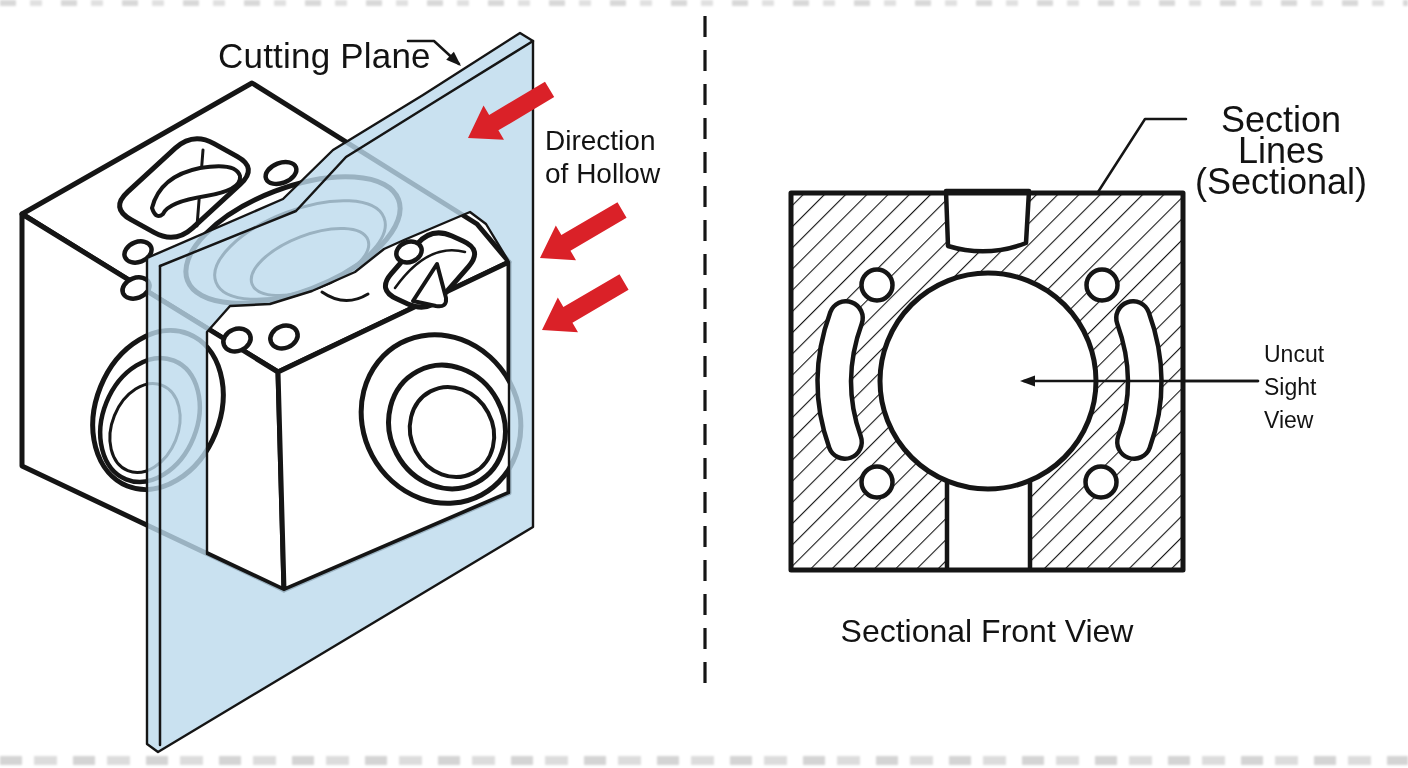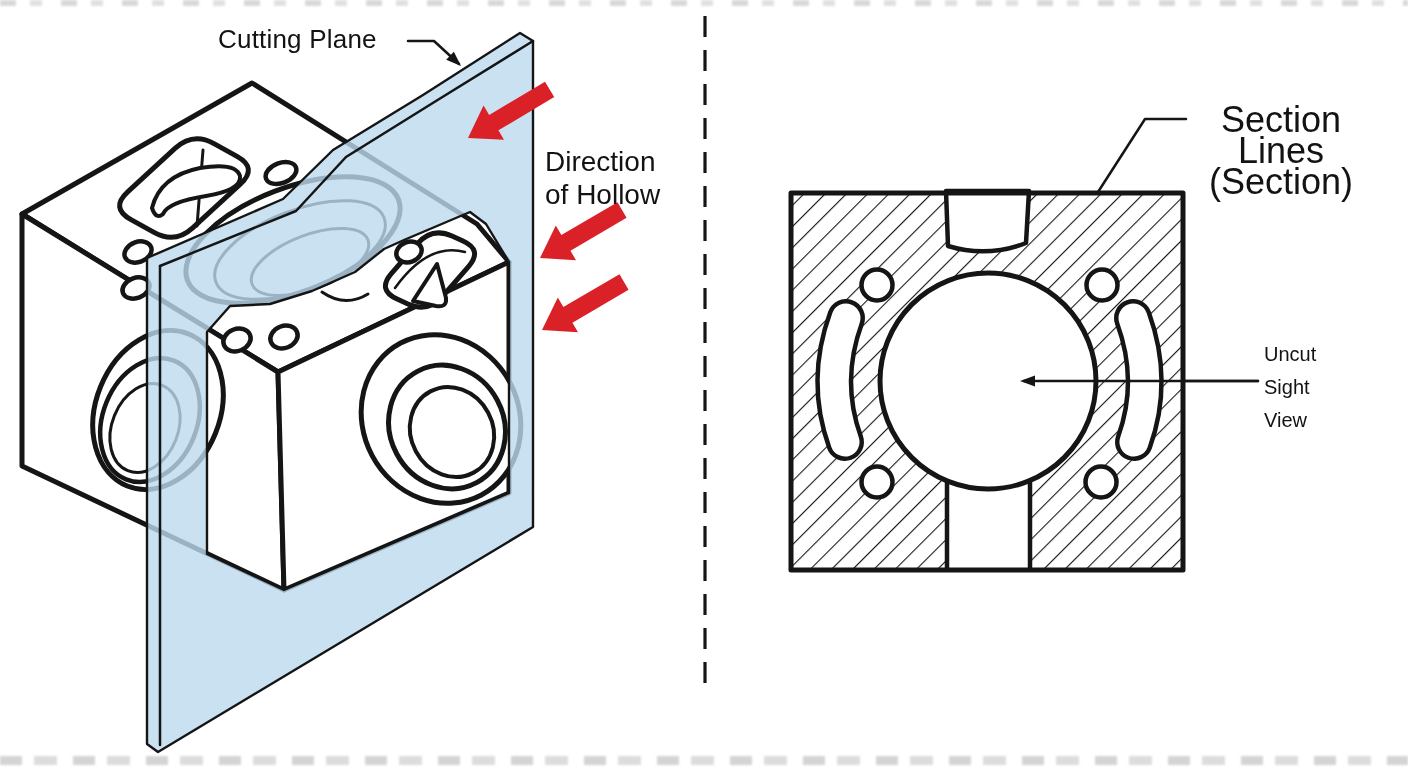--- a/index.html
+++ b/index.html
@@ -3,24 +3,24 @@
 <meta charset="utf-8">
 <style>
   html,body{margin:0;padding:0;background:#ffffff;}
   .stage{
     position:relative;width:1408px;height:768px;overflow:hidden;
     background:#ffffff;font-family:"Liberation Sans", sans-serif;color:#111;
   }
   .stage svg{position:absolute;left:0;top:0;}
   .lbl{position:absolute;color:#131313;}
   .lbl span{display:block;}
-  .cutting-plane-label{left:218px;top:24px;font-size:26px;letter-spacing:.2px;}
-  .direction-label{left:545px;top:145px;font-size:28px;line-height:33px;}
+  .cutting-plane-label{left:218px;top:36px;font-size:35px;letter-spacing:.2px;}
+  .direction-label{left:545px;top:124px;font-size:28px;line-height:33px;}
   .section-lines-label{left:1178px;top:104px;width:206px;text-align:center;font-size:36px;line-height:31px;}
-  .uncut-label{left:1264px;top:338px;font-size:20px;line-height:33px;}
+  .uncut-label{left:1264px;top:338px;font-size:23px;line-height:33px;}
   .caption-label{left:790px;top:613px;width:394px;text-align:center;font-size:32px;}
   .artifact{position:absolute;left:0;width:1408px;filter:blur(1.3px);opacity:.38;pointer-events:none;}
   .artifact.top{top:0;height:6px;
     background:repeating-linear-gradient(90deg,#9a9a9a 0 16px,transparent 16px 30px,#b0b0b0 30px 42px,transparent 42px 61px);}
   .artifact.bottom{top:756px;height:9px;
     background:repeating-linear-gradient(90deg,#8f8f8f 0 22px,transparent 22px 34px,#a5a5a5 34px 57px,transparent 57px 73px);}
   
   .k{stroke:#151515;fill:none;stroke-linecap:round;stroke-linejoin:round;}
   .w{fill:#ffffff;}
   .e5{stroke-width:5;}
@@ -159,26 +159,27 @@
 
 <div class="lbl cutting-plane-label">Cutting Plane</div>
 
 <div class="lbl direction-label">
   <span>Direction</span>
   <span>of Hollow</span>
 </div>
 
 <div class="lbl section-lines-label">
   <span>Section Lines</span>
-  <span>(Section)</span>
+  <span>(Sectional)</span>
 </div>
 
 <div class="lbl uncut-label">
   <span>Uncut</span>
   <span>Sight</span>
   <span>View</span>
 </div>
 
+<div class="lbl caption-label">Sectional Front View</div>
 
 <div class="artifact top"></div>
 <div class="artifact bottom"></div>
 
 </div>
 
 </body></html>

